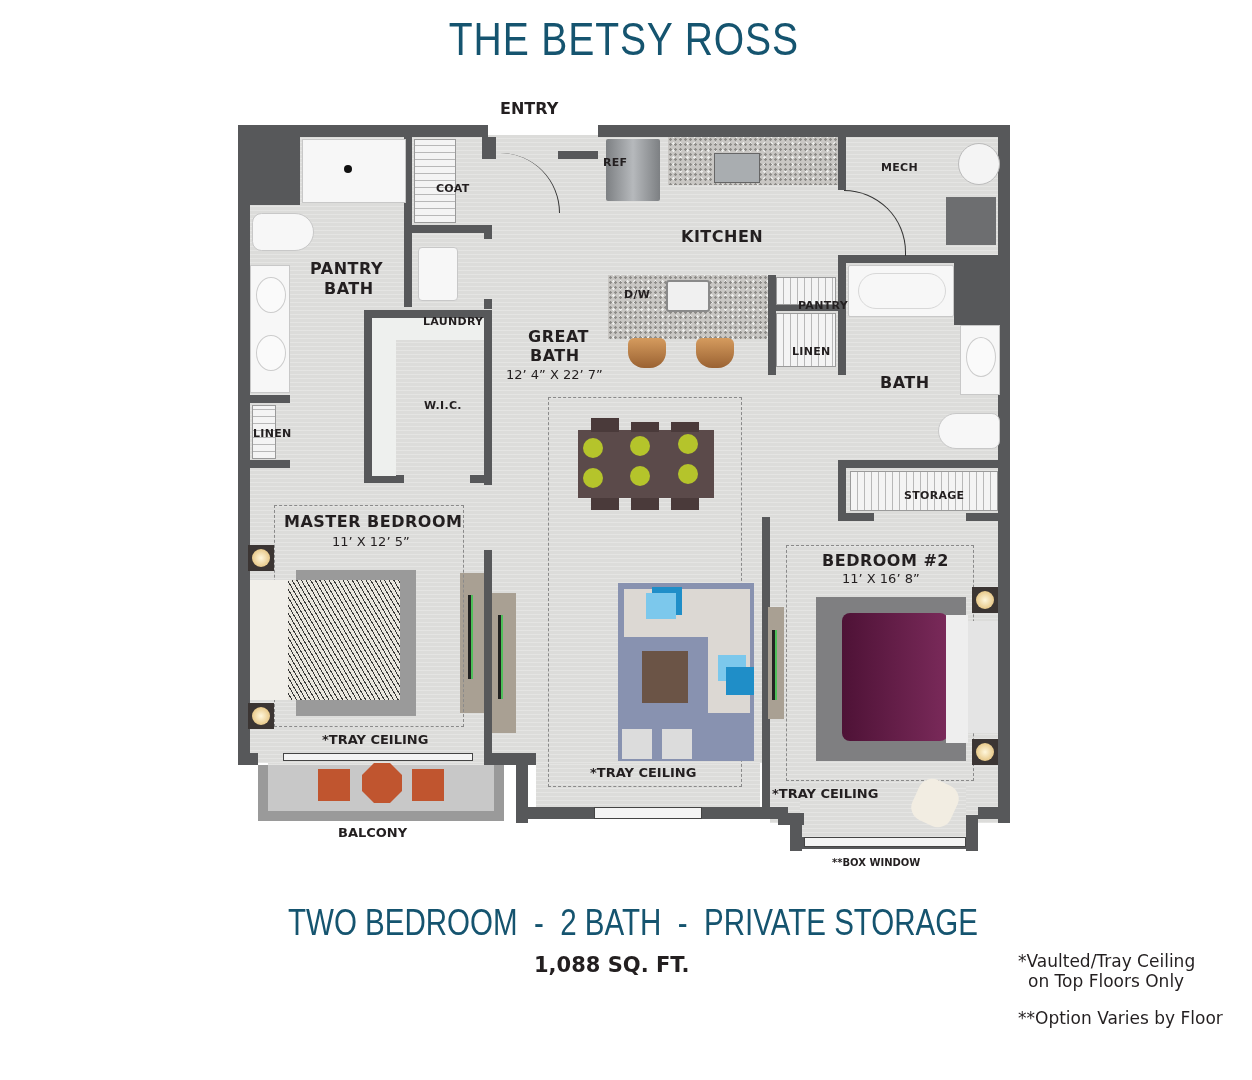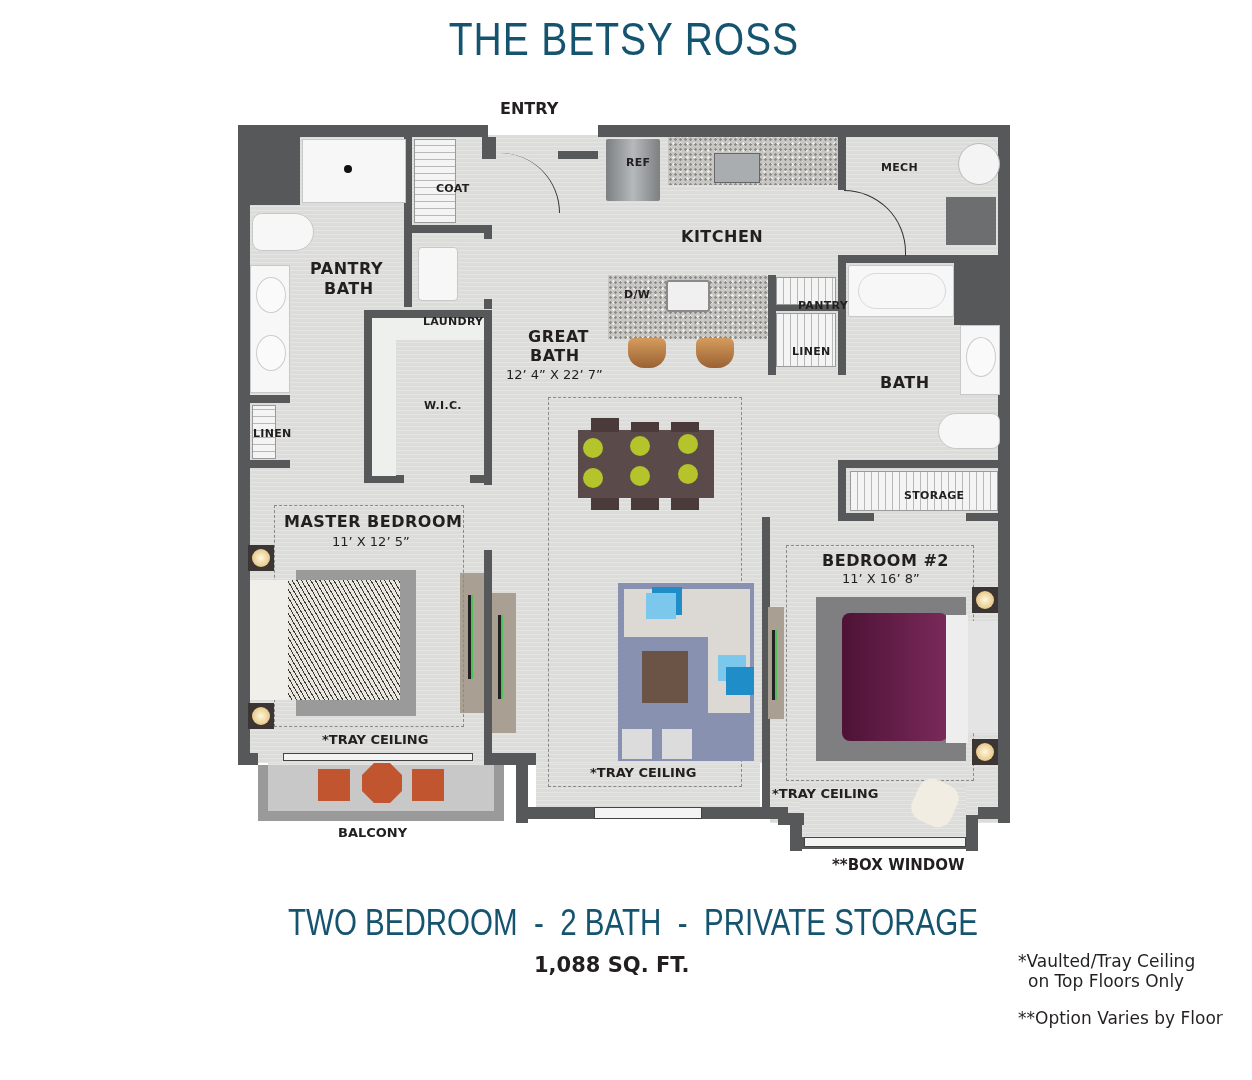--- a/index.html
+++ b/index.html
@@ -180,21 +180,21 @@
   <div class="abs" style="left:174px;top:644px;width:32px;height:32px;background:#c0552f;"></div>
 
   <div class="abs" style="left:45px;top:628px;width:190px;height:8px;background:#f4f4f4;border:1px solid #444;"></div>
   <div class="abs" style="left:356px;top:682px;width:108px;height:12px;background:#f4f4f4;border:1px solid #444;"></div>
   <div class="abs" style="left:566px;top:712px;width:162px;height:10px;background:#f4f4f4;border:1px solid #444;"></div>
 
   <div class="lbl sm" style="left:198px;top:58px;">COAT</div>
   <div class="lbl big" style="left:72px;top:135px;">PANTRY</div>
   <div class="lbl big" style="left:86px;top:155px;">BATH</div>
   <div class="lbl sm" style="left:185px;top:143px;margin-top:48px;">LAUNDRY</div>
-  <div class="lbl sm" style="left:388px;top:32px;">REF</div>
+  <div class="lbl sm" style="left:365px;top:32px;">REF</div>
   <div class="lbl big" style="left:443px;top:103px;">KITCHEN</div>
   <div class="lbl sm" style="left:643px;top:37px;">MECH</div>
   <div class="lbl sm" style="left:386px;top:164px;">D/W</div>
   <div class="lbl sm" style="left:546px;top:175px;margin-left:14px;">PANTRY</div>
   <div class="lbl sm" style="left:554px;top:221px;">LINEN</div>
   <div class="lbl big" style="left:642px;top:249px;">BATH</div>
   <div class="lbl big" style="left:290px;top:203px;">GREAT</div>
   <div class="lbl big" style="left:292px;top:222px;">BATH</div>
   <div class="lbl dim" style="left:268px;top:243px;">12’ 4” X 22’ 7”</div>
   <div class="lbl sm" style="left:186px;top:275px;">W.I.C.</div>
@@ -203,19 +203,19 @@
   <div class="lbl dim" style="left:94px;top:410px;">11’ X 12’ 5”</div>
   <div class="lbl sm" style="left:666px;top:365px;">STORAGE</div>
   <div class="lbl big" style="left:584px;top:427px;">BEDROOM #2</div>
   <div class="lbl dim" style="left:604px;top:447px;">11’ X 16’ 8”</div>
   <div class="lbl" style="left:84px;top:608px;font-size:13px;">*TRAY CEILING</div>
   <div class="lbl" style="left:352px;top:641px;font-size:13px;">*TRAY CEILING</div>
   <div class="lbl" style="left:534px;top:662px;font-size:13px;">*TRAY CEILING</div>
 </div>
 
 <div class="lbl" style="left:338px;top:826px;font-size:13px;">BALCONY</div>
-<div class="lbl" style="left:832px;top:857px;font-size:15px;">**BOX WINDOW</div>
+<div class="lbl" style="left:832px;top:857px;font-size:10px;">**BOX WINDOW</div>
 
 <div class="foot" style="left:288px;top:902px;font-size:36px;white-space:pre;transform:scaleX(0.82);transform-origin:0 0;">TWO BEDROOM  -  2 BATH  -  PRIVATE STORAGE</div>
 <div class="lbl" style="left:534px;top:954px;font-size:21px;">1,088 SQ. FT.</div>
 <div class="note" style="left:1018px;top:952px;">*Vaulted/Tray Ceiling</div>
 <div class="note" style="left:1028px;top:972px;">on Top Floors Only</div>
 <div class="note" style="left:1018px;top:1009px;text-align:right;">**Option Varies by Floor</div>
 
 </body></html>

